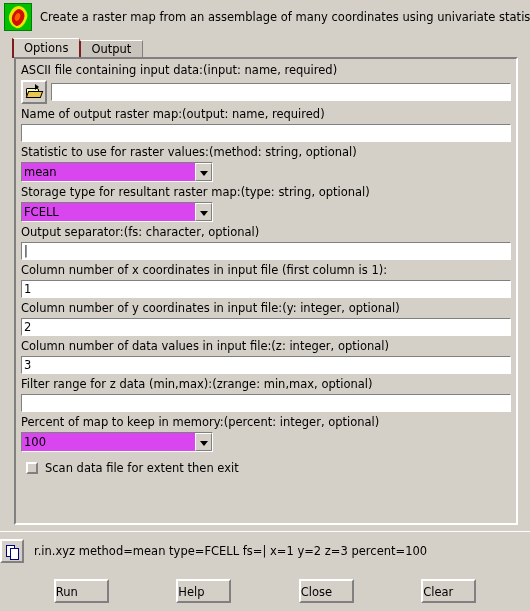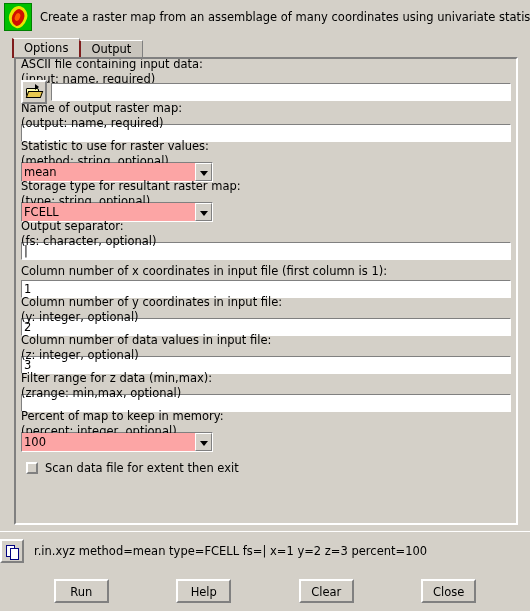--- a/index.html
+++ b/index.html
@@ -99,27 +99,26 @@
     border-left: 2px solid #808080;
     border-right: 2px solid #ffffff;
     border-bottom: 2px solid #ffffff;
     box-sizing: border-box;
     padding: 4px 5px 0 5px;
     overflow: hidden;
   }
 
   .row-label {
     display: flex;
-    justify-content: center;
+    justify-content: flex-start;
     align-items: baseline;
     font-size: 11.5px;
     line-height: 15px;
     height: 17px;
     white-space: nowrap;
-    flex-direction: column;
   }
   .row-label .hint { padding-right: 2px; }
 
   
   .tfield {
     height: 18px;
     background: #ffffff;
     border-top: 1px solid #808080;
     border-left: 1px solid #808080;
     border-right: 1px solid #ffffff;
@@ -193,21 +192,21 @@
     border-bottom: 1px solid #ffffff;
     box-sizing: border-box;
     background: #ffffff;
     cursor: default;
   }
   .combo .cval {
     flex: 1;
     display: flex; align-items: center;
     padding: 0 2px;
     font-size: 11.5px;
-    background: #fca5a5;
+    background: #d946ef;
     overflow: hidden;
     white-space: nowrap;
   }
   .combo .cbtn {
     width: 17px;
     flex: 0 0 17px;
     background: #d4d0c8;
     border-top: 1px solid #ffffff;
     border-left: 1px solid #ffffff;
     border-right: 1px solid #808080;
@@ -294,21 +293,20 @@
     width: 530px; height: 40px;
     display: flex;
     align-items: center;
     justify-content: space-around;
     padding: 0 20px;
     box-sizing: border-box;
   }
   .btn {
     width: 55px; height: 24px;
     line-height: 22px;
-    text-align: center;
     font-size: 11.5px;
     background: #d4d0c8;
     border-top: 2px solid #ffffff;
     border-left: 2px solid #ffffff;
     border-right: 2px solid #808080;
     border-bottom: 2px solid #808080;
     box-sizing: border-box;
     cursor: default;
   }
 </style>
@@ -438,15 +436,15 @@
     <span>
       <span class="pg1"></span><span class="pg2"></span>
     </span>
   </div>
   <div class="cmdtext">r.in.xyz method=mean type=FCELL fs=| x=1 y=2 z=3 percent=100</div>
 </div>
 
 <div class="buttonbar">
   <div class="btn">Run</div>
   <div class="btn">Help</div>
+  <div class="btn">Close</div>
   <div class="btn">Clear</div>
-  <div class="btn">Close</div>
 </div>
 
 </body></html>

